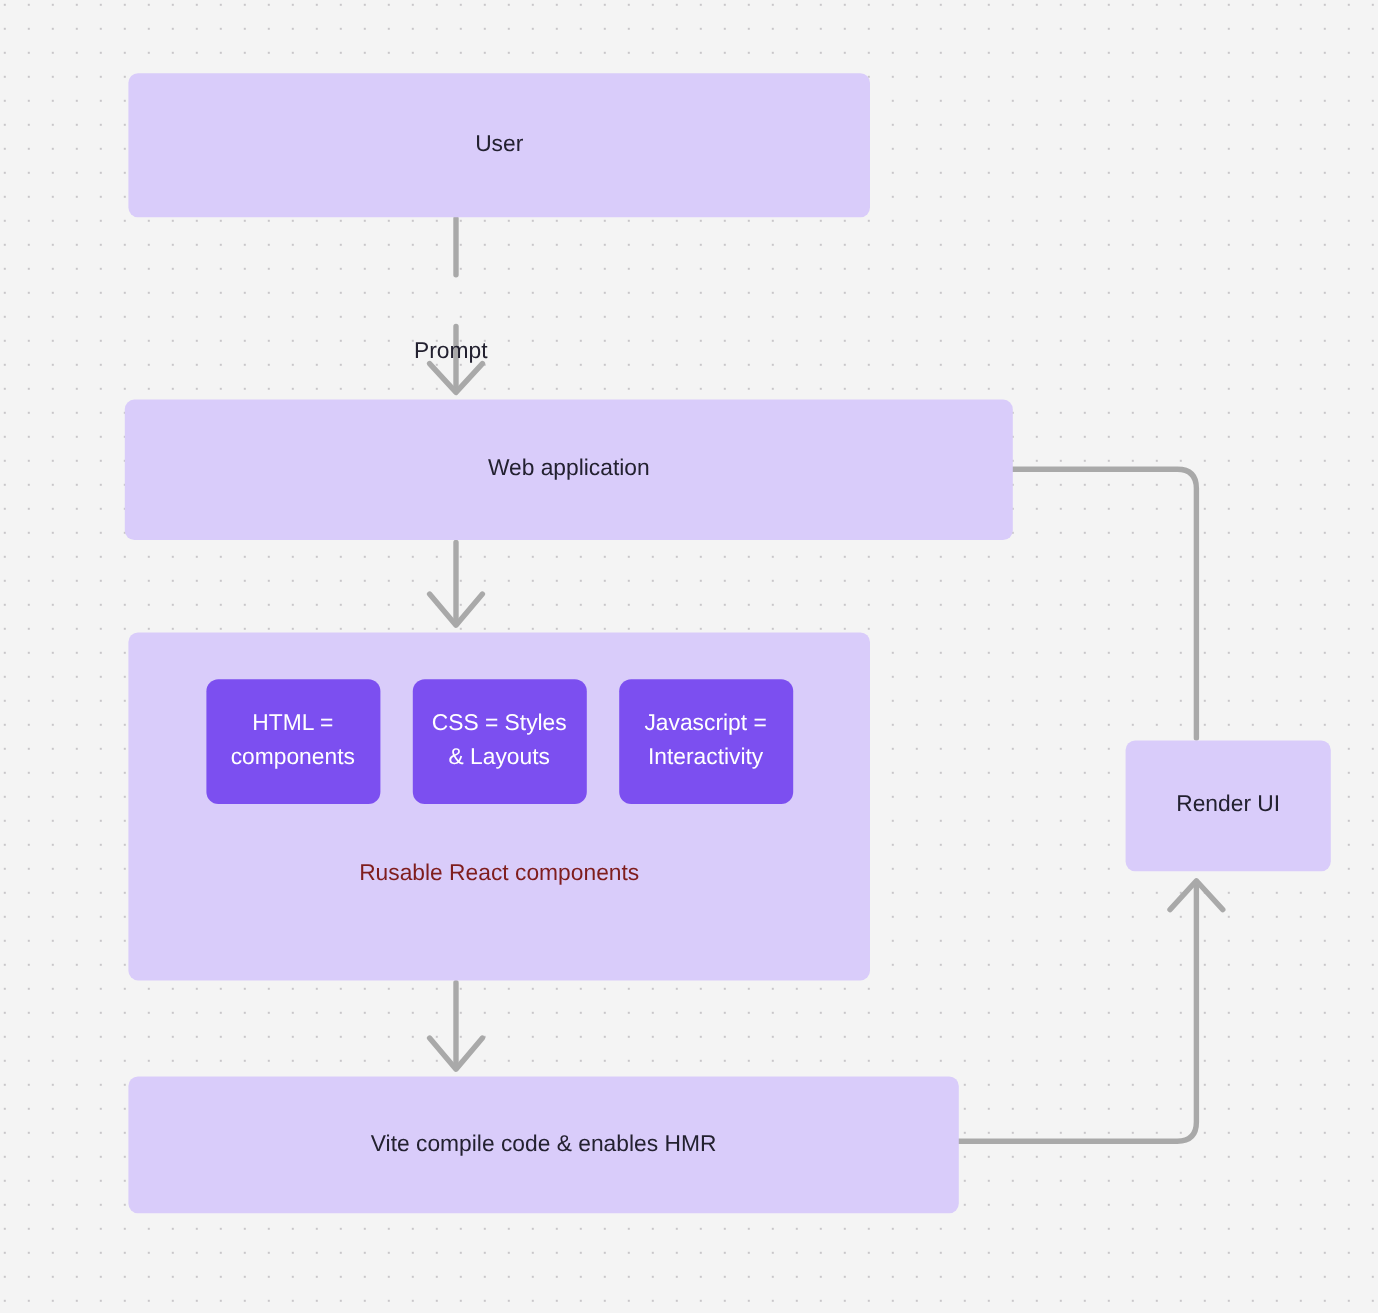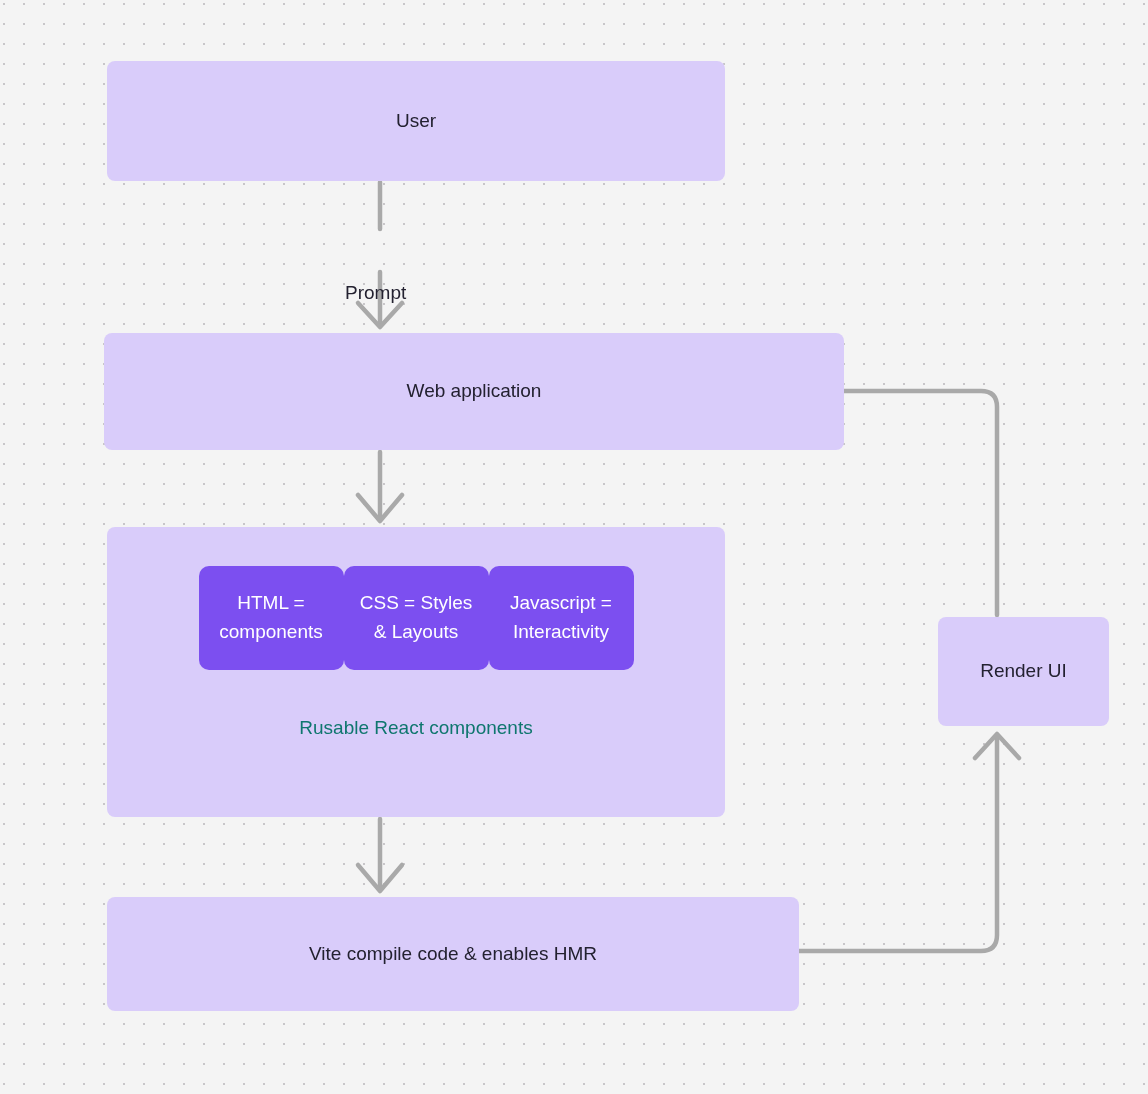--- a/index.html
+++ b/index.html
@@ -49,20 +49,21 @@
   #node-vite        { left: 71px;  top: 897px; width: 692px; height: 114px; }
   #node-render      { left: 902px; top: 617px; width: 171px; height: 109px; }
 
   
   .subrow {
     position: absolute;
     left: 0; top: 39px;
     width: 618px;
     display: flex;
     justify-content: center;
+    gap: 27px;
   }
   .subnode {
     width: 145px;
     height: 104px;
     background: #7c4ff0;
     border-radius: 10px;
     display: flex;
     align-items: center;
     justify-content: center;
     text-align: center;
@@ -70,21 +71,21 @@
     font-size: 19px;
     line-height: 1.52;
     padding: 0 6px;
   }
 
   .subcaption {
     position: absolute;
     left: 0; top: 188px;
     width: 618px;
     text-align: center;
-    color: #0f766e;
+    color: #7f1d1d;
     font-size: 19px;
   }
 
   
   .edge-label {
     position: absolute;
     color: #232130;
     font-size: 19px;
     white-space: nowrap;
   }

